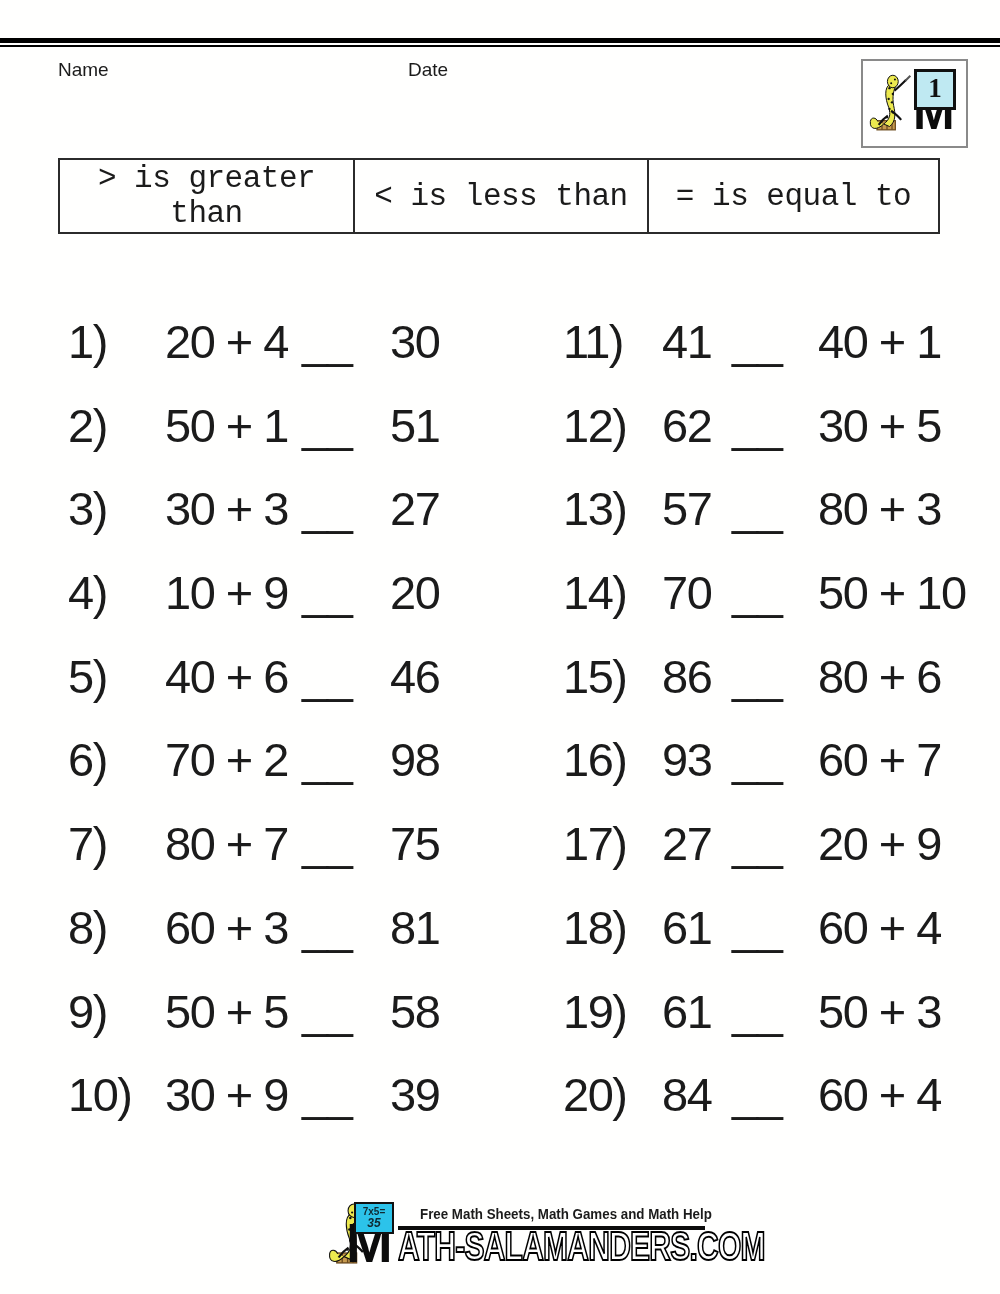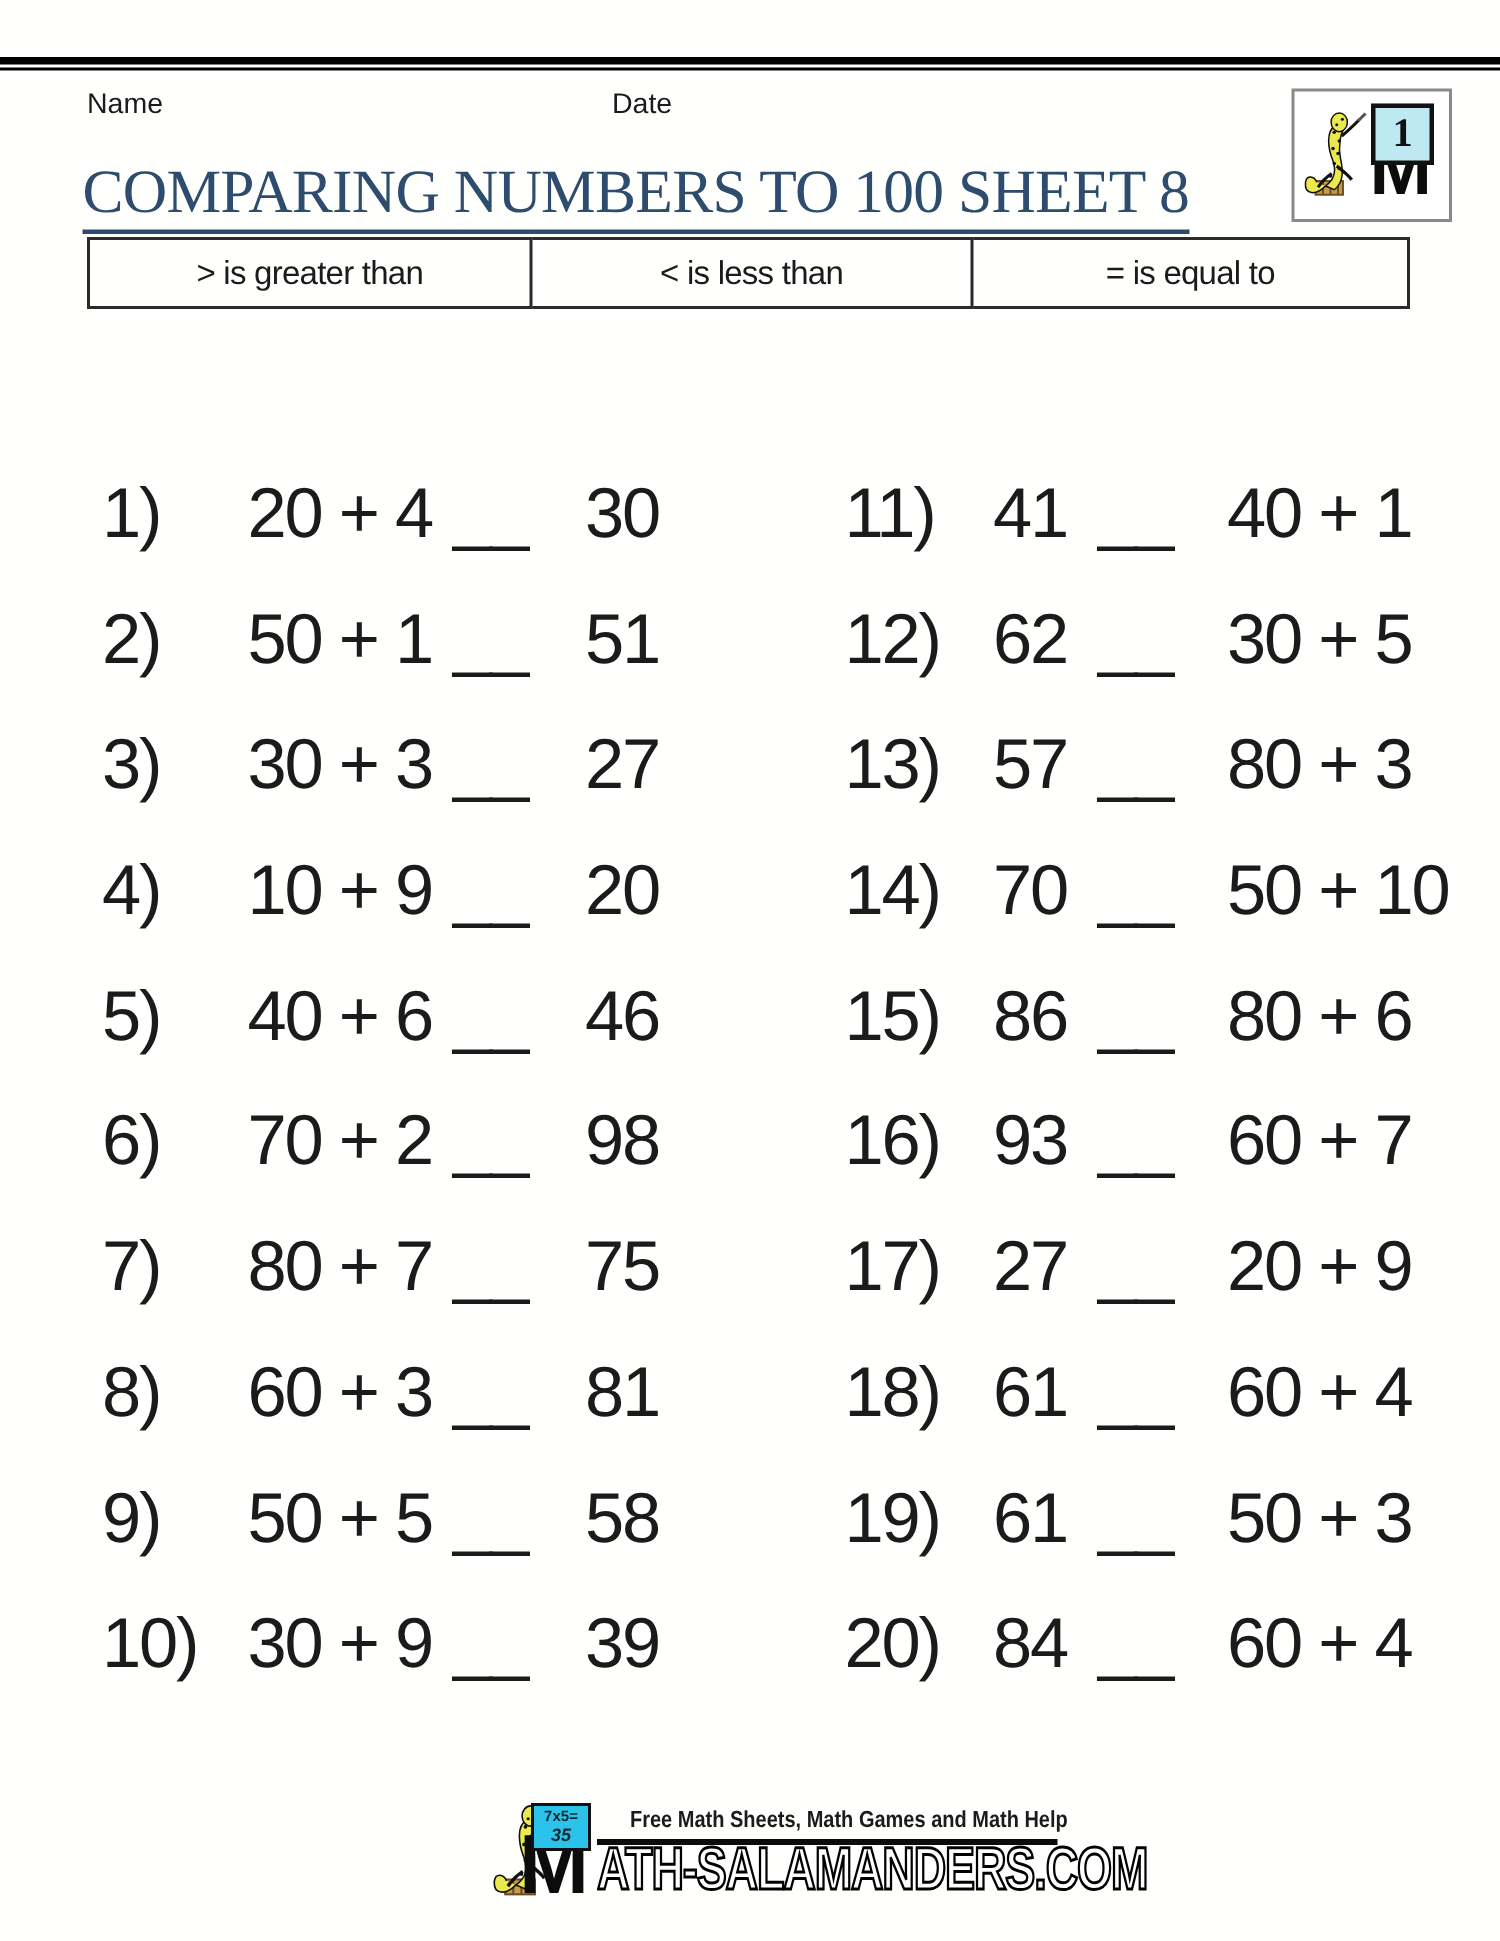--- a/index.html
+++ b/index.html
@@ -24,21 +24,21 @@
                 line-height:1;color:#0c0c0c;letter-spacing:-3px;}
 
   .title{position:absolute;left:55px;top:103px;font-family:"Liberation Serif",serif;
          font-size:41px;color:#2e4c6e;white-space:nowrap;border-bottom:3px solid #2e4c6e;
          padding-bottom:2px;letter-spacing:-0.5px;}
 
   
   table.key{position:absolute;left:58px;top:158px;border-collapse:collapse;table-layout:fixed;}
   table.key td{border:2px solid #2b2b2b;text-align:center;vertical-align:middle;
                letter-spacing:-0.5px;}
-  table.key tr.hdr td{height:42px;font-size:22px;}
+  table.key tr.hdr td{height:42px;font-size:31px;font-family:Liberation Mono, monospace;}
   table.key tr.ex td{height:45px;font-size:32px;}
   .w1{width:291px}.w2{width:290px}.w3{width:287px}
 
   
   .probcol{position:absolute;top:300px;display:grid;grid-auto-rows:83.7px;
            font-size:47px;letter-spacing:-1.5px;line-height:83.7px;white-space:nowrap;}
   .col-left{left:68px;grid-template-columns:97px 137px 88px auto;}
   .col-right{left:563px;grid-template-columns:99px 70px 86px auto;}
   .prow{display:contents;}
 
@@ -93,21 +93,20 @@
             <circle cx="24" cy="52" r="1.4"></circle>
           <circle cx="31" cy="46" r="1.4"></circle>
             <circle cx="29" cy="11" r="1.2"></circle>
         </g>
       </g>
     </svg>
     <div class="mlogo">M</div>
     <div class="card">1</div>
   </div>
 
-  <div class="title">COMPARING NUMBERS TO 100 SHEET 8</div>
 
   <table class="key">
     <tbody>
         <tr class="hdr">
       <td class="w1">&gt; is greater than</td>
       <td class="w2">&lt; is less than</td>
       <td class="w3">= is equal to</td>
     </tr>
   </tbody>
     </table>

